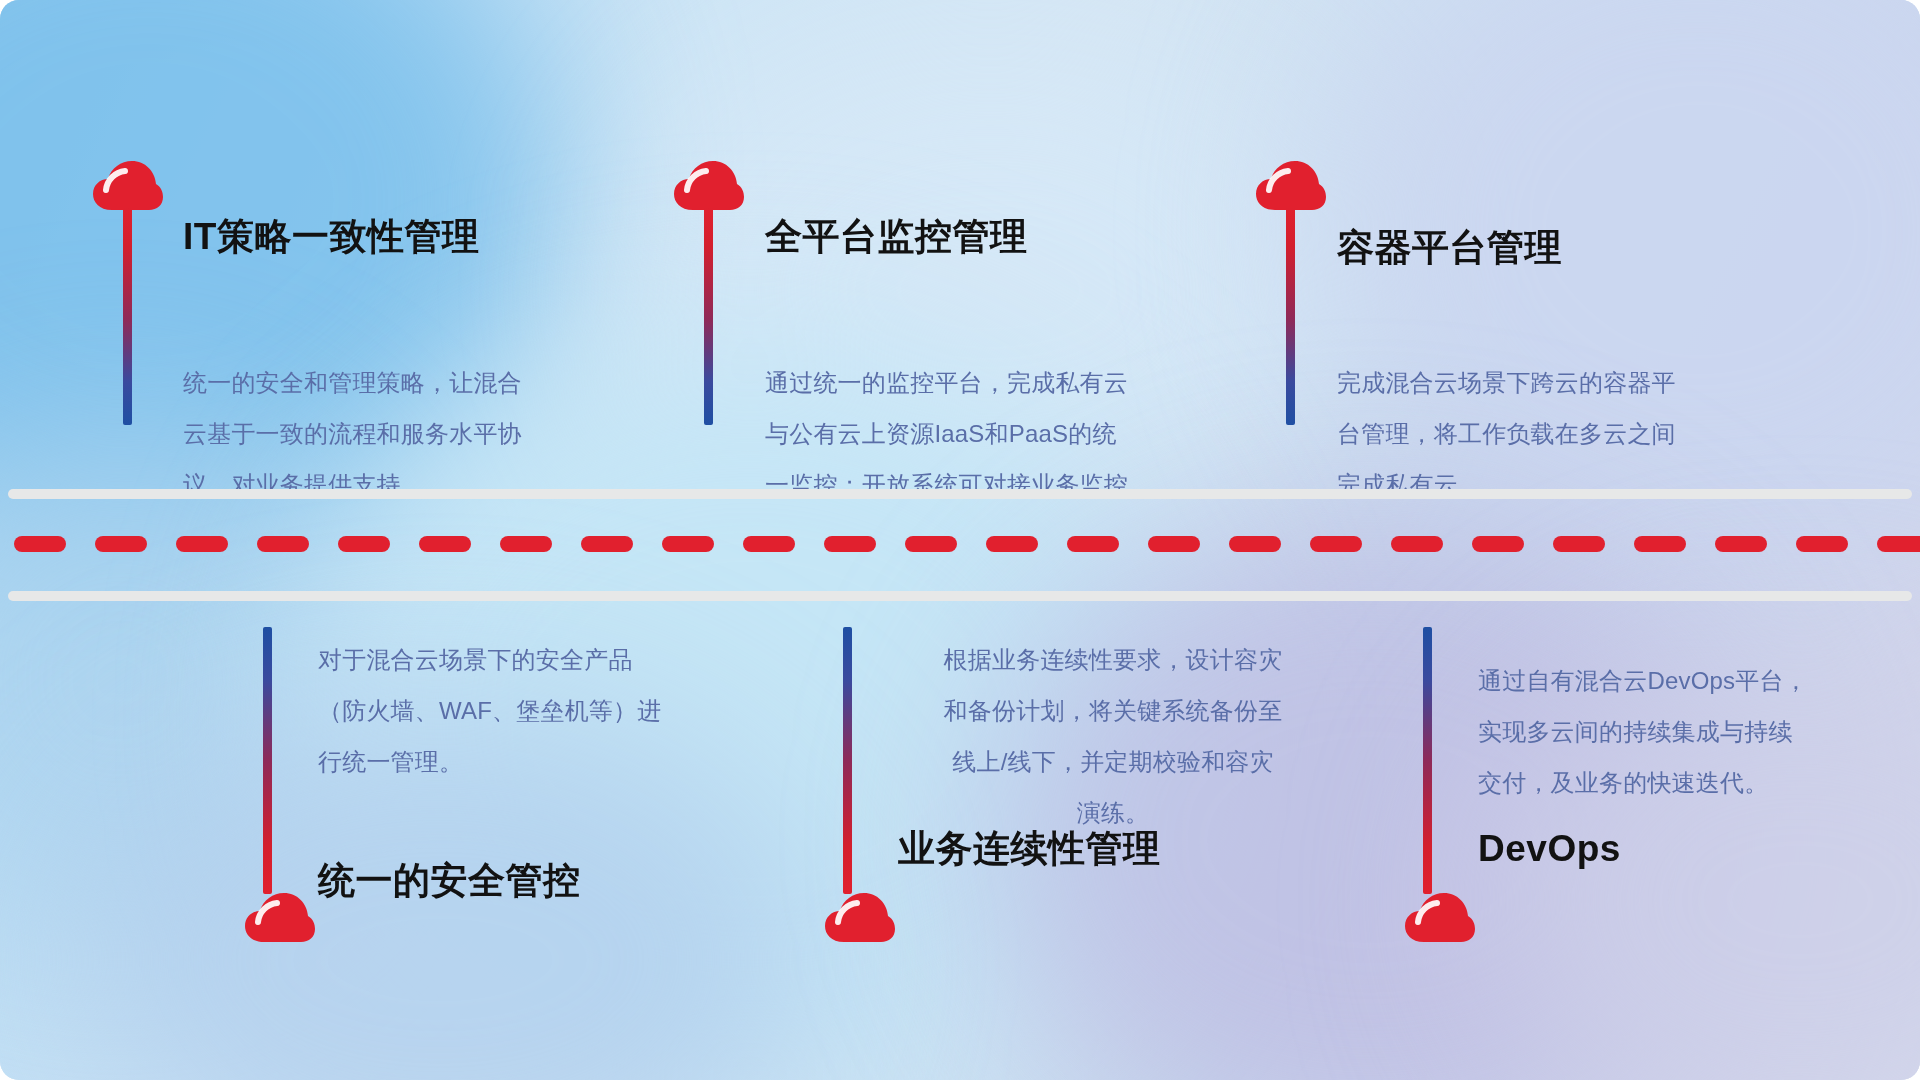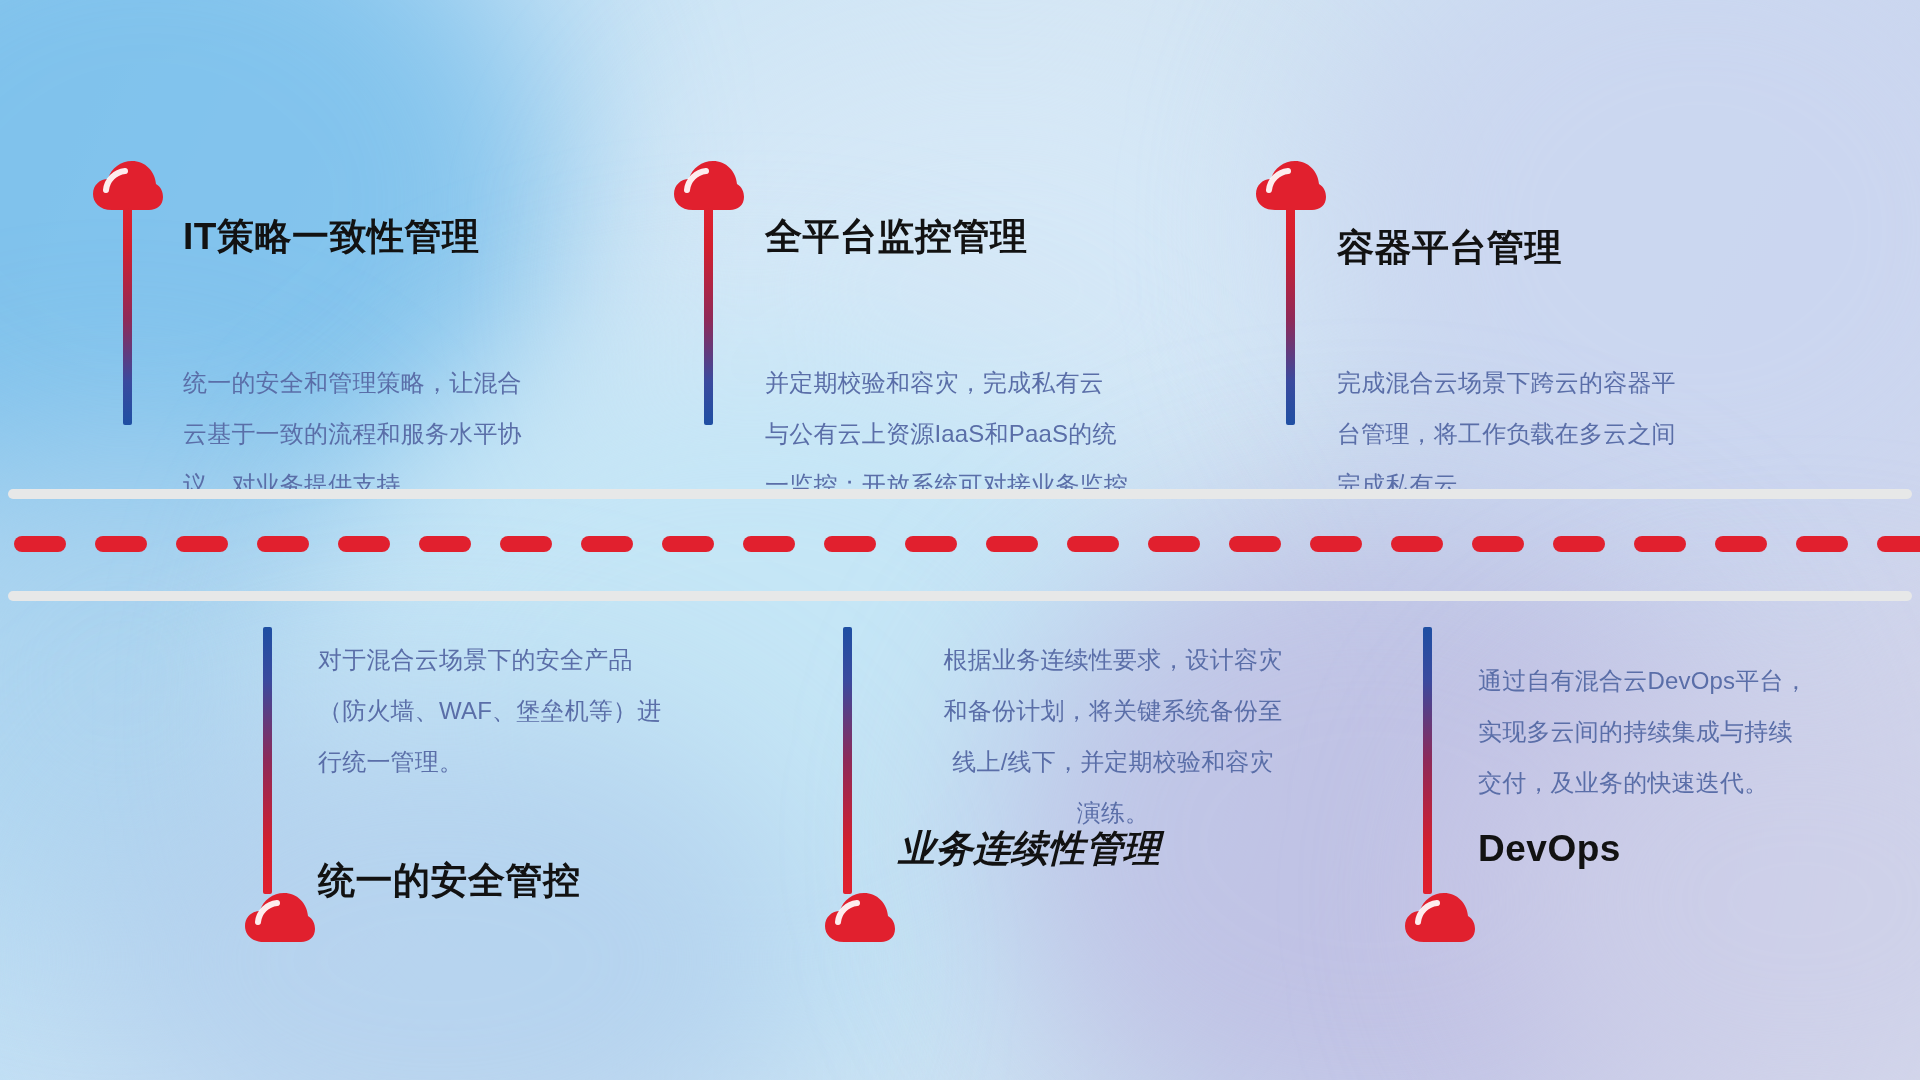--- a/index.html
+++ b/index.html
@@ -10,20 +10,21 @@
     overflow: hidden;
     font-family: "Liberation Sans", "DejaVu Sans", sans-serif;
   }
 
   #stage {
     position: relative;
     width: 1920px;
     height: 1080px;
     background: #cfe0f2;
     overflow: hidden;
+    border-radius: 19px;
   }
 
   
   .bg-layer {
     position: absolute;
     inset: 0;
     pointer-events: none;
   }
   .bg-base {
     background: linear-gradient(115deg,
@@ -151,21 +152,21 @@
 议，对业务提供支持。</div>
 
   <div class="pin" style="left:673px; top:160px;">
     <svg class="cloud-icon" width="72" height="52" viewBox="0 0 72 52">
       <path d="M20 50 C7 50 1 42 1 34 C1 25 8 19 16 19 C19 8 29 1 40 1 C53 1 63 11 64 24 C69 27 71 32 71 37 C71 45 65 50 57 50 Z" fill="#e1202e"></path>
       <path d="M14 30 C15 20 23 12 33 11" stroke="#ffffff" stroke-width="6" stroke-linecap="round" fill="none" opacity="0.92"></path>
     </svg>
     <div class="stem stem-down" style="left:31px; top:47px; height:218px;"></div>
   </div>
   <div class="title" style="left:765px; top:215px;">全平台监控管理</div>
-  <div class="body-text" style="left:765px; top:357px; width:440px;">并定期校验和容灾，完成私有云
+  <div class="body-text" style="left:765px; top:357px; width:440px;">通过统一的监控平台，完成私有云
 与公有云上资源IaaS和PaaS的统
 一监控；开放系统可对接业务监控。</div>
 
   <div class="pin" style="left:1255px; top:160px;">
     <svg class="cloud-icon" width="72" height="52" viewBox="0 0 72 52">
       <path d="M20 50 C7 50 1 42 1 34 C1 25 8 19 16 19 C19 8 29 1 40 1 C53 1 63 11 64 24 C69 27 71 32 71 37 C71 45 65 50 57 50 Z" fill="#e1202e"></path>
       <path d="M14 30 C15 20 23 12 33 11" stroke="#ffffff" stroke-width="6" stroke-linecap="round" fill="none" opacity="0.92"></path>
     </svg>
     <div class="stem stem-down" style="left:31px; top:47px; height:218px;"></div>
   </div>
@@ -219,21 +220,21 @@
     <div class="stem stem-up" style="left:31px; top:0px; height:267px;"></div>
     <svg class="cloud-icon" width="72" height="52" viewBox="0 0 72 52" style="position:absolute; left:12px; top:265px;">
       <path d="M20 50 C7 50 1 42 1 34 C1 25 8 19 16 19 C19 8 29 1 40 1 C53 1 63 11 64 24 C69 27 71 32 71 37 C71 45 65 50 57 50 Z" fill="#e1202e"></path>
       <path d="M14 30 C15 20 23 12 33 11" stroke="#ffffff" stroke-width="6" stroke-linecap="round" fill="none" opacity="0.92"></path>
     </svg>
   </div>
   <div class="body-text" style="left:898px; top:634px; width:430px;text-align:center;">根据业务连续性要求，设计容灾
 和备份计划，将关键系统备份至
 线上/线下，并定期校验和容灾
 演练。</div>
-  <div class="title" style="left:898px; top:827px;font-style:italic;">业务连续性管理</div>
+  <div class="title" style="left:898px; top:827px;">业务连续性管理</div>
 
   <div class="pin" style="left:1392px; top:627px;">
     <div class="stem stem-up" style="left:31px; top:0px; height:267px;"></div>
     <svg class="cloud-icon" width="72" height="52" viewBox="0 0 72 52" style="position:absolute; left:12px; top:265px;">
       <path d="M20 50 C7 50 1 42 1 34 C1 25 8 19 16 19 C19 8 29 1 40 1 C53 1 63 11 64 24 C69 27 71 32 71 37 C71 45 65 50 57 50 Z" fill="#e1202e"></path>
       <path d="M14 30 C15 20 23 12 33 11" stroke="#ffffff" stroke-width="6" stroke-linecap="round" fill="none" opacity="0.92"></path>
     </svg>
   </div>
   <div class="body-text" style="left:1478px; top:655px; width:420px;">通过自有混合云DevOps平台，
 实现多云间的持续集成与持续

